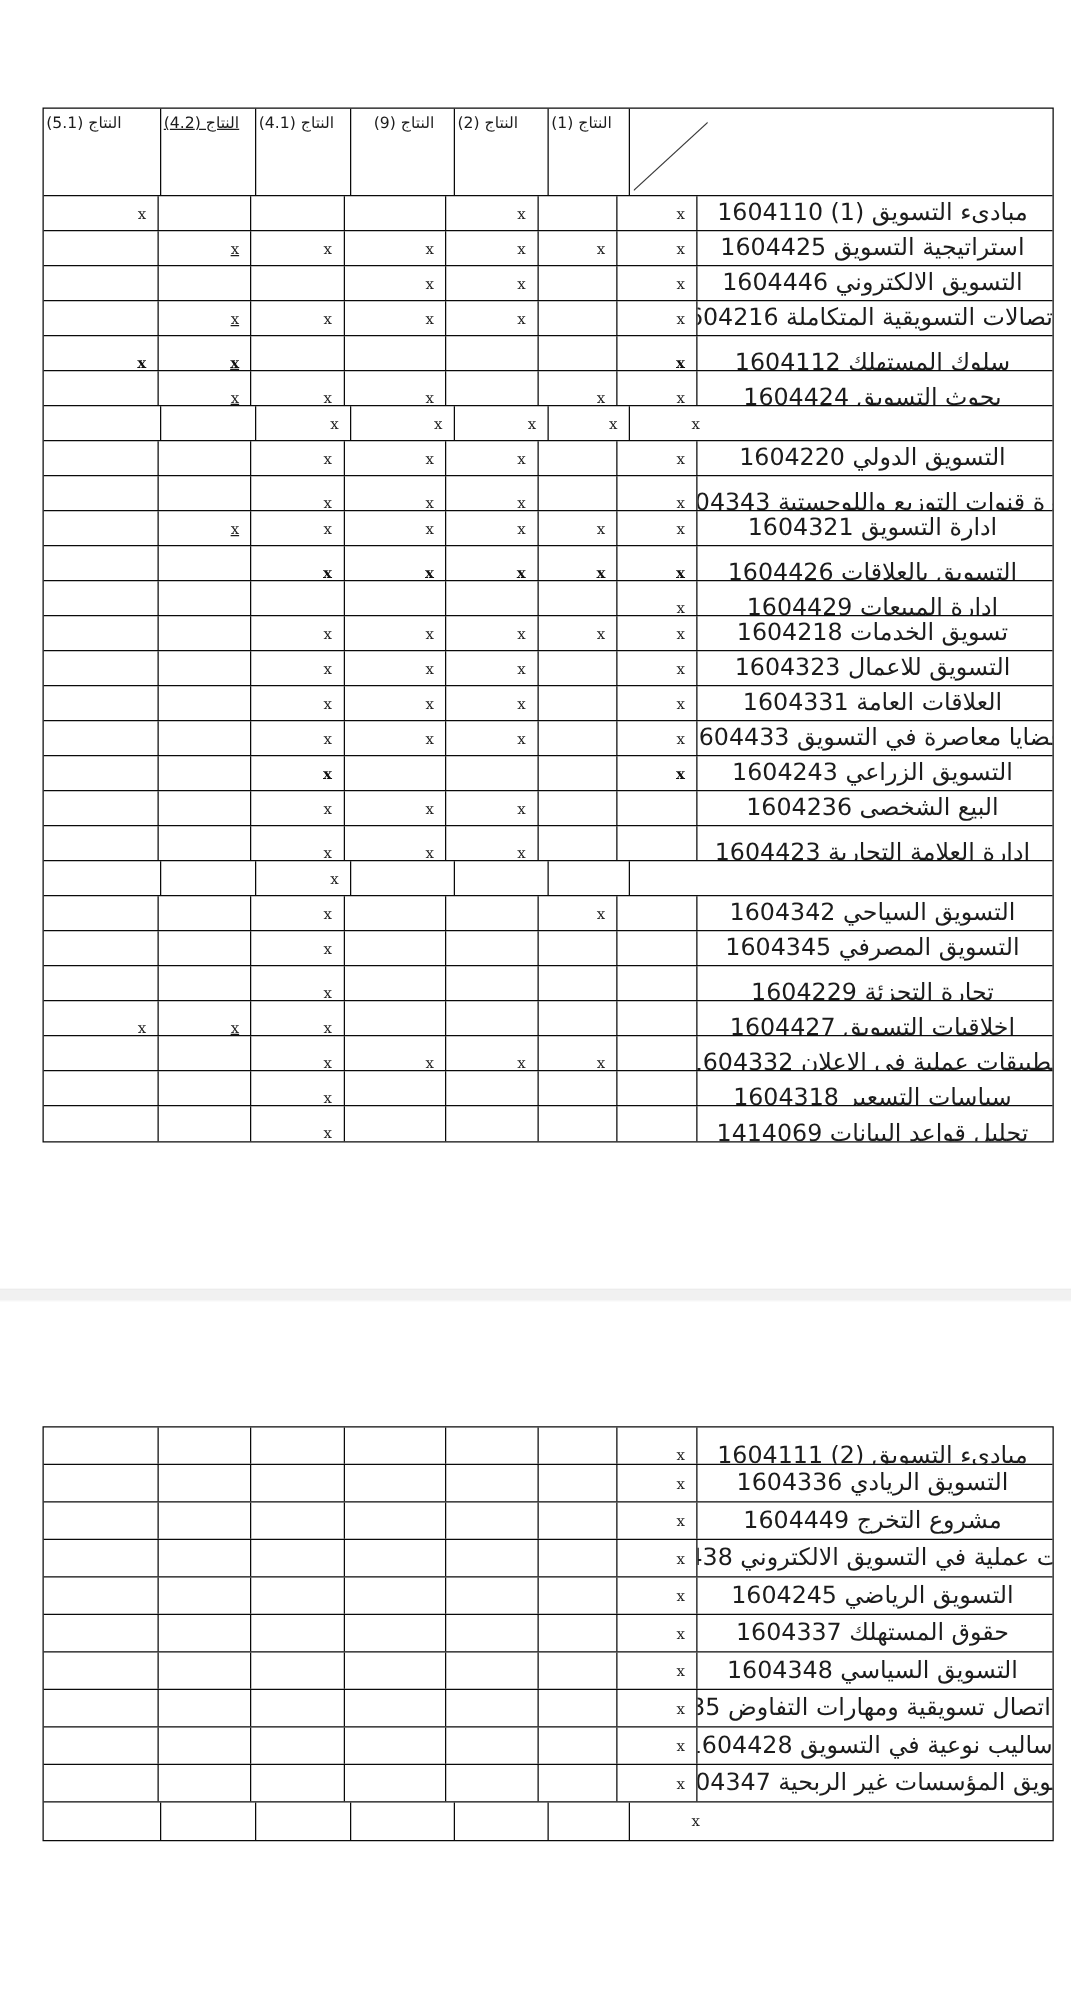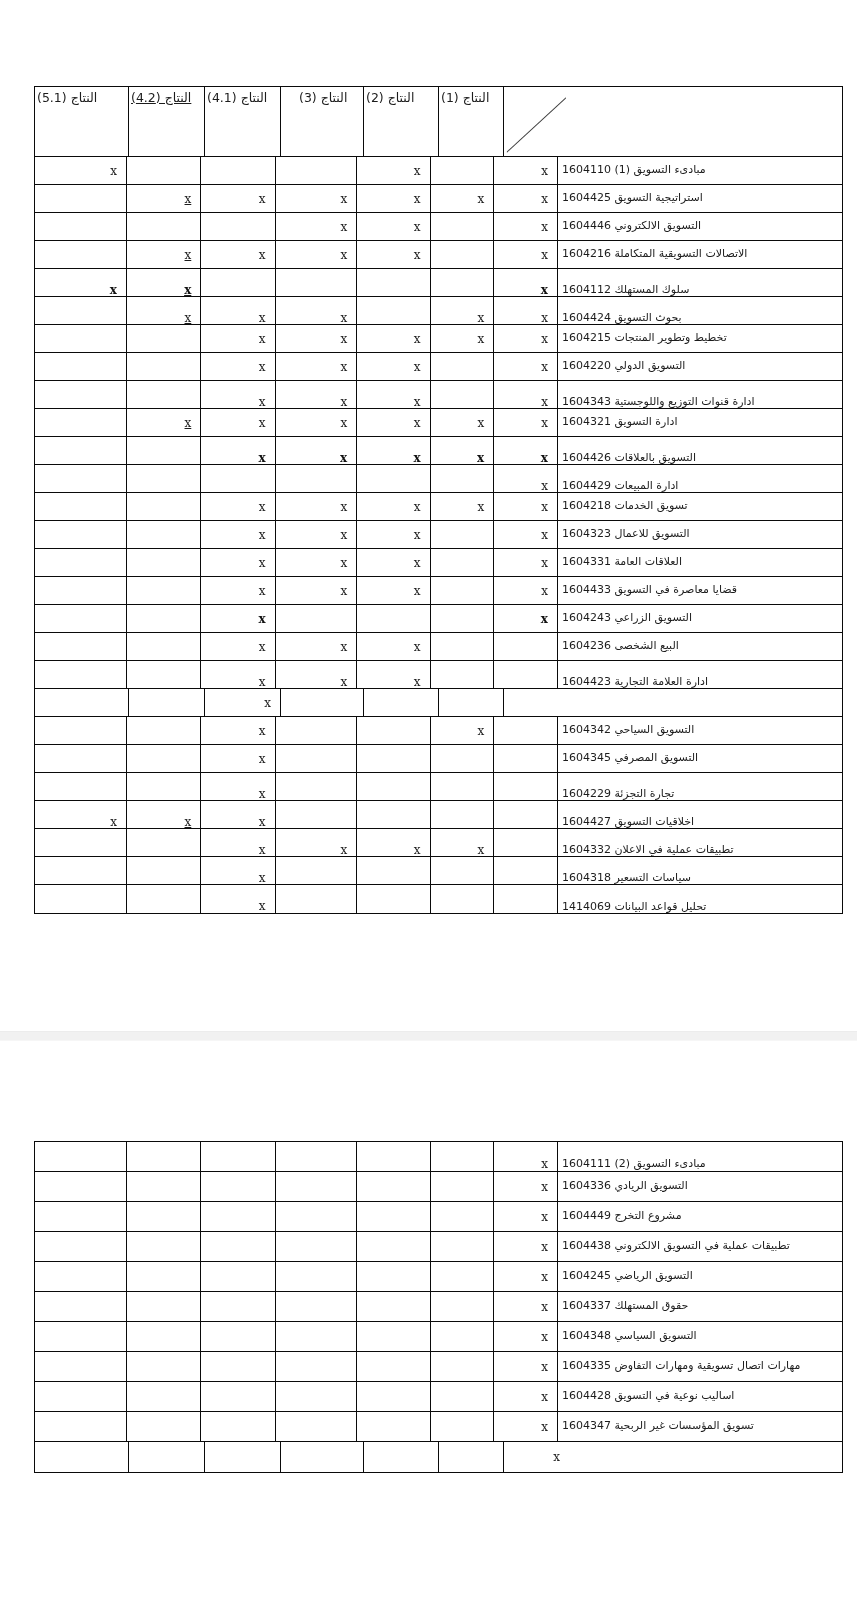--- a/index.html
+++ b/index.html
@@ -49,21 +49,21 @@
     padding:4px 4px 0 2px;font-size:12.5px;line-height:1.15;}
   .hcell span{white-space:nowrap;}
 
   .mark{justify-content:flex-end;padding-right:9px;}
   .x{
     font-family:"DejaVu Serif","Liberation Serif",serif;
     font-size:12px;color:#222;line-height:1;
   }
   .x.strong{font-weight:700;color:#111;}
 
-  .name{direction:rtl;justify-content:flex-end;padding:0 8px 0 4px;font-size:11px;}
+  .name{direction:rtl;justify-content:center;padding:0 8px 0 4px;font-size:19px;}
   .name span{white-space:nowrap;line-height:1.1;}
 
   
   .row.clipped .name span{transform:translateY(8px);}
   .row.clipped .x{transform:translateY(7px);}
 
   
   .corner{padding:0;direction:rtl;}
   .corner svg{position:absolute;inset:0;width:100%;height:100%;}
   .corner .lbl-top{
@@ -84,21 +84,21 @@
         <div class="cell hcell">
           <span>النتاج (5.1)</span>
         </div>
         <div class="cell hcell">
           <span>النتاج (4.2)</span>
         </div>
         <div class="cell hcell">
           <span>النتاج (4.1)</span>
         </div>
         <div class="cell hcell">
-          <span>النتاج (3)</span>
+          <span>النتاج (9)</span>
         </div>
         <div class="cell hcell">
           <span>النتاج (2)</span>
         </div>
         <div class="cell hcell">
           <span>النتاج (1)</span>
         </div>
         <div class="cell corner">
         <svg viewBox="0 0 291 70" preserveAspectRatio="none">
           <line x1="13" y1="66" x2="277" y2="11" stroke="#3a3a3a" stroke-width="1.3"></line>
@@ -241,23 +241,20 @@
         </div>
         <div class="cell mark">
           <span class="x">x</span>
         </div>
         <div class="cell mark">
           <span class="x">x</span>
         </div>
         <div class="cell mark">
           <span class="x">x</span>
         </div>
-        <div class="cell name">
-          <span>تخطيط وتطوير المنتجات 1604215</span>
-        </div>
       </div>
       <div class="row">
         <div class="cell mark"></div>
         <div class="cell mark"></div>
         <div class="cell mark">
           <span class="x">x</span>
         </div>
         <div class="cell mark">
           <span class="x">x</span>
         </div>

